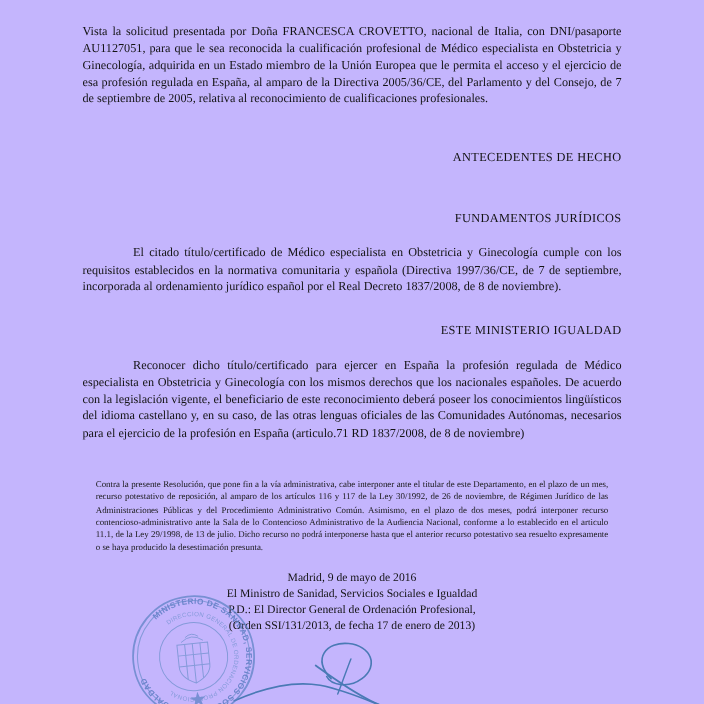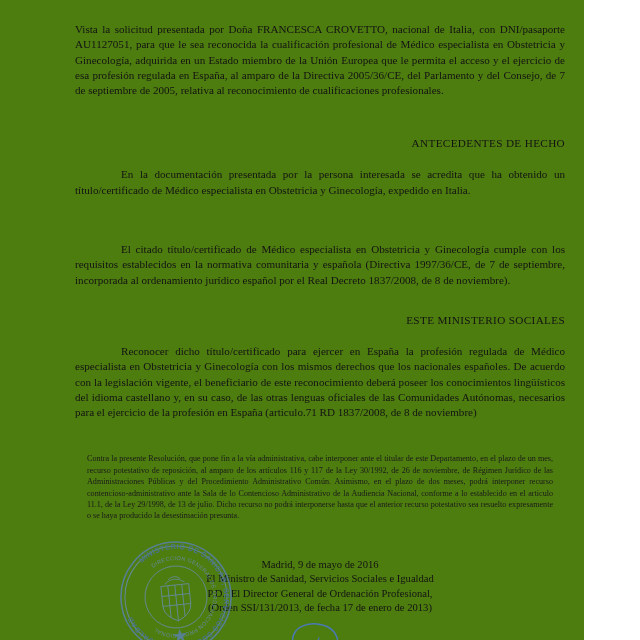--- a/index.html
+++ b/index.html
@@ -12,23 +12,23 @@
     background: #ffffff;
     font-family: "Liberation Serif", "DejaVu Serif", serif;
     color: #111111;
     overflow: hidden;
     position: relative;
   }
   .page {
     position: absolute;
     left: 0;
     top: 0;
-    width: 584px;
+    width: 640px;
     height: 640px;
-    background: #4d7c0f;
+    background: #c4b5fd;
   }
   .content {
     position: absolute;
     left: 75px;
     top: 22px;
     width: 490px;
   }
   p.body-par {
     margin: 0 0 0 0;
     font-size: 11.1px;
@@ -55,21 +55,21 @@
     color: #131313;
   }
   .fineprint {
     font-size: 8.1px;
     line-height: 11.4px;
     text-align: justify;
     color: #1a1a1a;
     margin: 12px;
   }
   .signature-block {
-    margin-top: 36px;
+    margin-top: 16px;
     text-align: center;
     font-size: 10.6px;
     line-height: 14.4px;
     color: #131313;
   }
   .signature-block div { white-space: nowrap; }
   .sign-area {
     position: relative;
     height: 86px;
     margin-top: 2px;
@@ -114,32 +114,32 @@
 
     <div class="gap-md"></div>
 
 
     <div class="gap-lg"></div>
 
     <h2 class="section-heading">ANTECEDENTES DE HECHO</h2>
 
     <div class="gap-md"></div>
 
-    <p class="body-par indent-small">En la documentación presentada por la persona interesada se acredita que ha obtenido un título/certificado de Médico especialista en Obstetricia y Ginecología, expedido en  Italia.</p>
 
     <div class="gap-xl"></div>
 
+    <h2 class="section-heading">FUNDAMENTOS JURÍDICOS</h2>
 
     <div class="gap-md"></div>
 
     <p class="body-par indent-small">El citado título/certificado de Médico especialista en Obstetricia y Ginecología cumple con los requisitos establecidos en la normativa comunitaria y española (Directiva 1997/36/CE, de 7 de septiembre, incorporada al ordenamiento jurídico español por el Real Decreto 1837/2008, de 8 de noviembre).</p>
 
     <div class="gap-xl"></div>
 
-    <h2 class="section-heading">ESTE MINISTERIO SOCIALES</h2>
+    <h2 class="section-heading">ESTE MINISTERIO IGUALDAD</h2>
 
     <div class="gap-md"></div>
 
     <p class="body-par indent-small">Reconocer dicho título/certificado para ejercer en España la profesión regulada de Médico especialista en Obstetricia y Ginecología con los mismos derechos que los nacionales españoles. De acuerdo con la legislación vigente, el beneficiario de este reconocimiento deberá poseer los conocimientos lingüísticos del idioma castellano y, en su caso, de las otras lenguas oficiales de las Comunidades Autónomas, necesarios para el ejercicio de la profesión en España (articulo.71 RD 1837/2008, de 8 de noviembre)</p>
 
     <div class="gap-lg"></div>
 
     <p class="fineprint">Contra la presente Resolución, que pone fin a la vía administrativa, cabe interponer ante el titular de este Departamento, en el plazo de un mes, recurso potestativo de reposición, al amparo de los artículos 116 y 117 de la Ley 30/1992, de 26 de noviembre, de Régimen Jurídico de las Administraciones Públicas y del Procedimiento Administrativo Común. Asimismo, en el plazo de dos meses, podrá interponer recurso contencioso-administrativo ante la Sala de lo Contencioso Administrativo de la Audiencia Nacional, conforme a lo establecido en el articulo 11.1, de la Ley 29/1998, de 13 de julio. Dicho recurso no podrá interponerse hasta que el anterior recurso potestativo sea resuelto expresamente o se haya producido la desestimación presunta.</p>
 
     <div class="signature-block">

